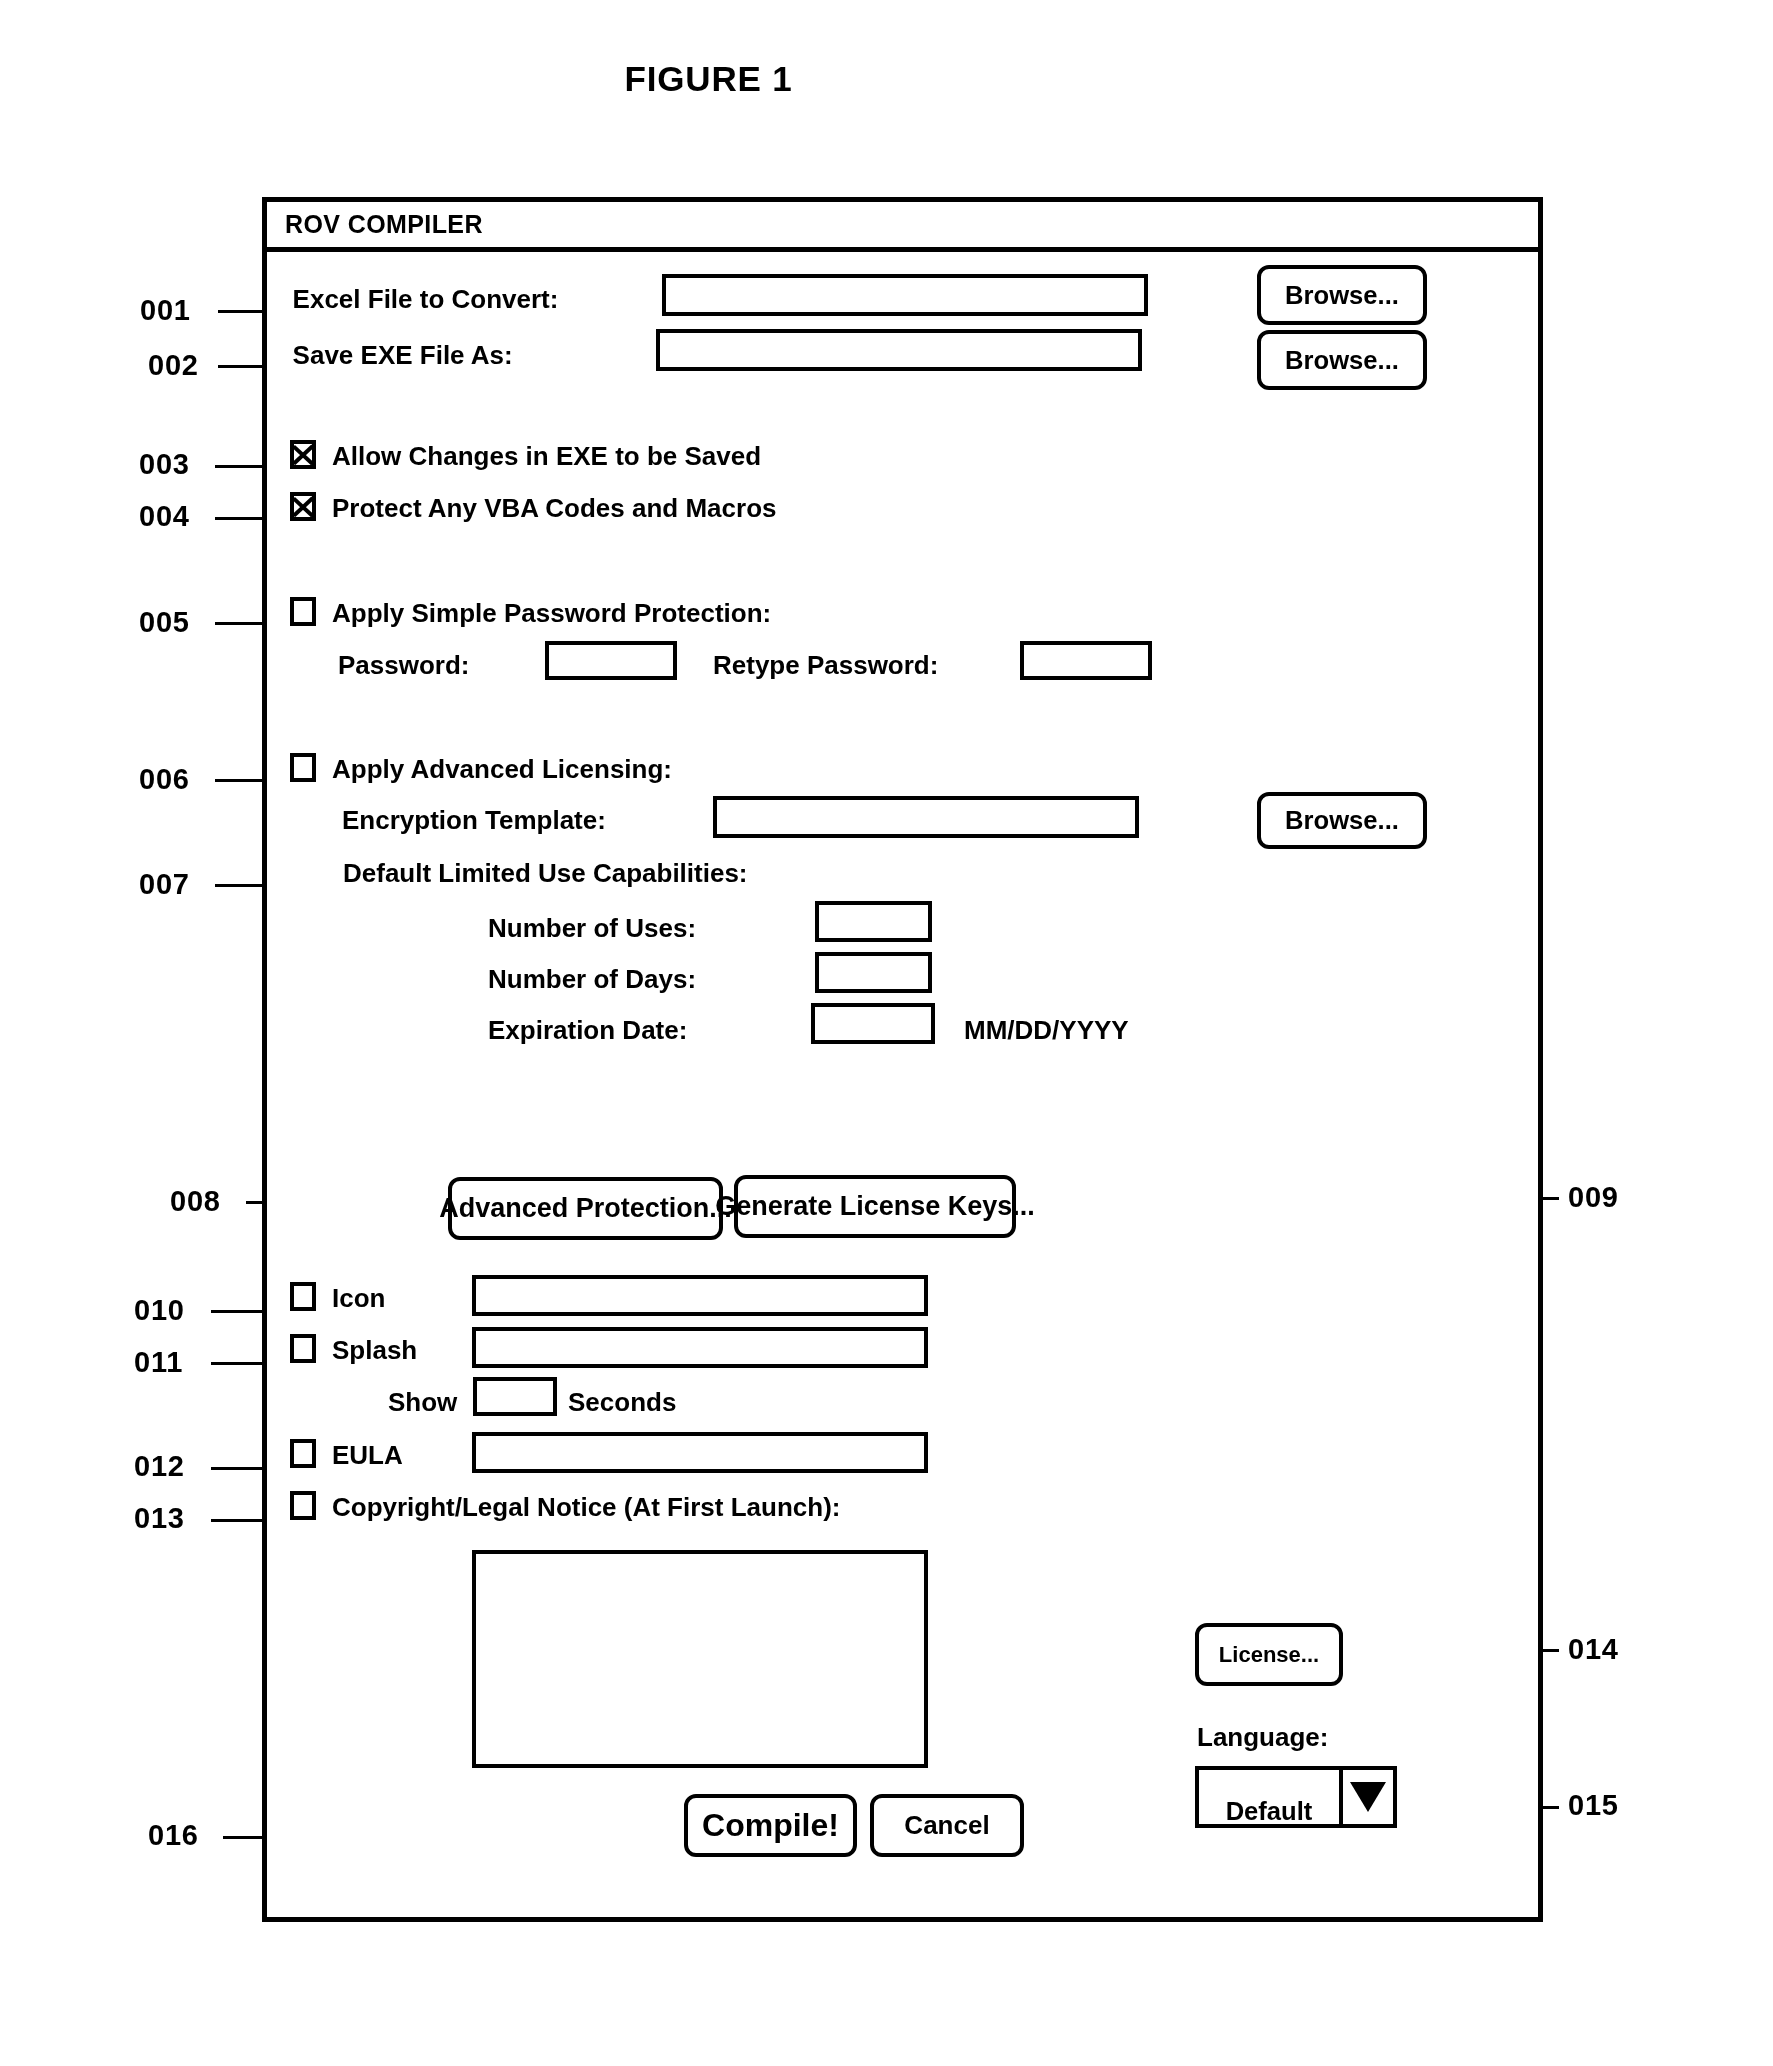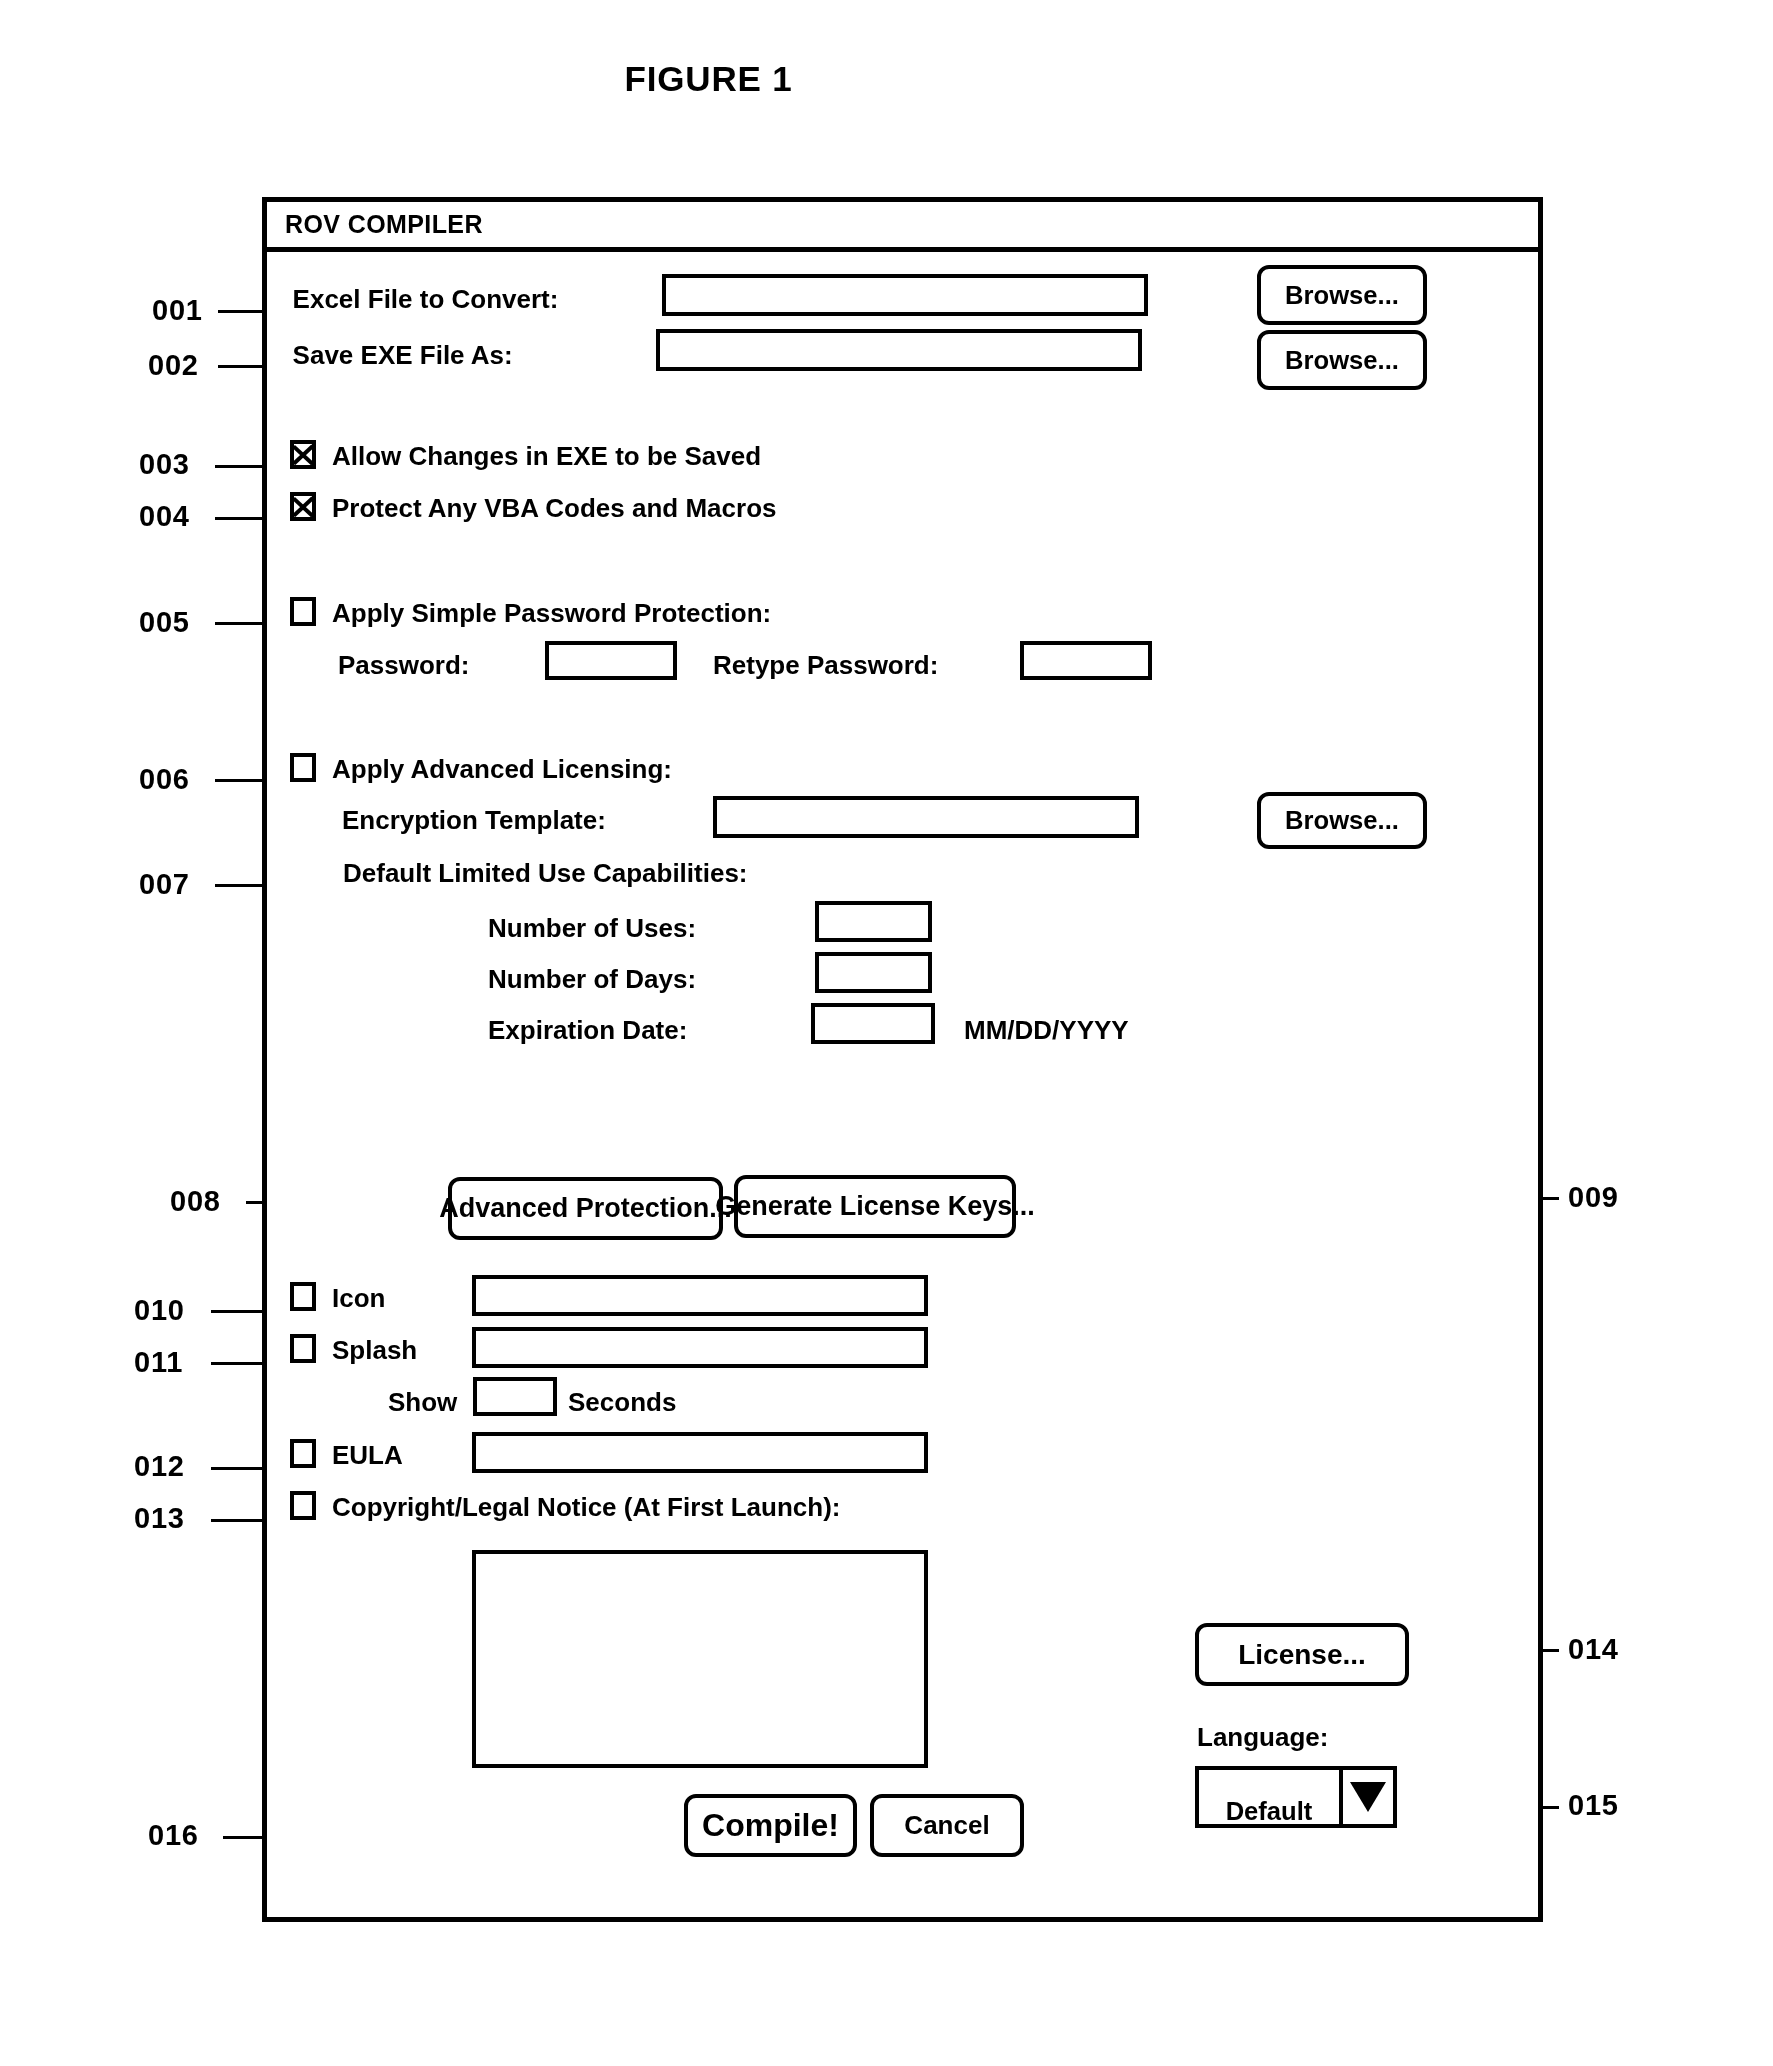--- a/index.html
+++ b/index.html
@@ -153,21 +153,21 @@
     border-left: 18px solid transparent;
     border-right: 18px solid transparent;
     border-top: 30px solid #000;
   }
 </style>
 </head>
 <body>
 
 <div class="fig-title">FIGURE 1</div>
 
-<div class="refnum" style="left:152px; top:296px;">001</div>
+<div class="refnum" style="left:140px; top:296px;">001</div>
 <div class="leader" style="left:218px; top:310px; width:121px;"></div>
 
 <div class="refnum" style="left:148px; top:351px;">002</div>
 <div class="leader" style="left:218px; top:365px; width:121px;"></div>
 
 <div class="refnum" style="left:139px; top:450px;">003</div>
 <div class="leader" style="left:215px; top:465px; width:79px;"></div>
 
 <div class="refnum" style="left:139px; top:502px;">004</div>
 <div class="leader" style="left:215px; top:517px; width:79px;"></div>
@@ -277,21 +277,21 @@
 
   <div class="cbox" style="left:23.4px; top:1237px;"></div>
   <div class="abs lbl" style="left:65px; top:1240px;">EULA</div>
   <div class="tbox" style="left:205px; top:1230px; width:456px; height:41px;"></div>
 
   <div class="cbox" style="left:23.4px; top:1289px;"></div>
   <div class="abs lbl" style="left:65px; top:1292px;">Copyright/Legal Notice (At First Launch):</div>
 
   <div class="tbox" style="left:205px; top:1348px; width:456px; height:218px;"></div>
 
-  <div class="btn" style="left:928px; top:1421px; width:214px; height:63px; font-size:28px;">License...</div>
+  <div class="btn" style="left:928px; top:1421px; width:148px; height:63px; font-size:22px;">License...</div>
 
   <div class="abs lbl" style="left:930px; top:1522px;">Language:</div>
   <div class="dropdown" style="left:928px; top:1564px; width:202px; height:62px;">
     <div class="dd-value">Default</div>
     <div class="dd-arrow">
         <div class="dd-tri"></div>
       </div>
   </div>
 
   <div class="btn" style="left:417px; top:1592px; width:173px; height:63px; font-size:32px;">Compile!</div>

